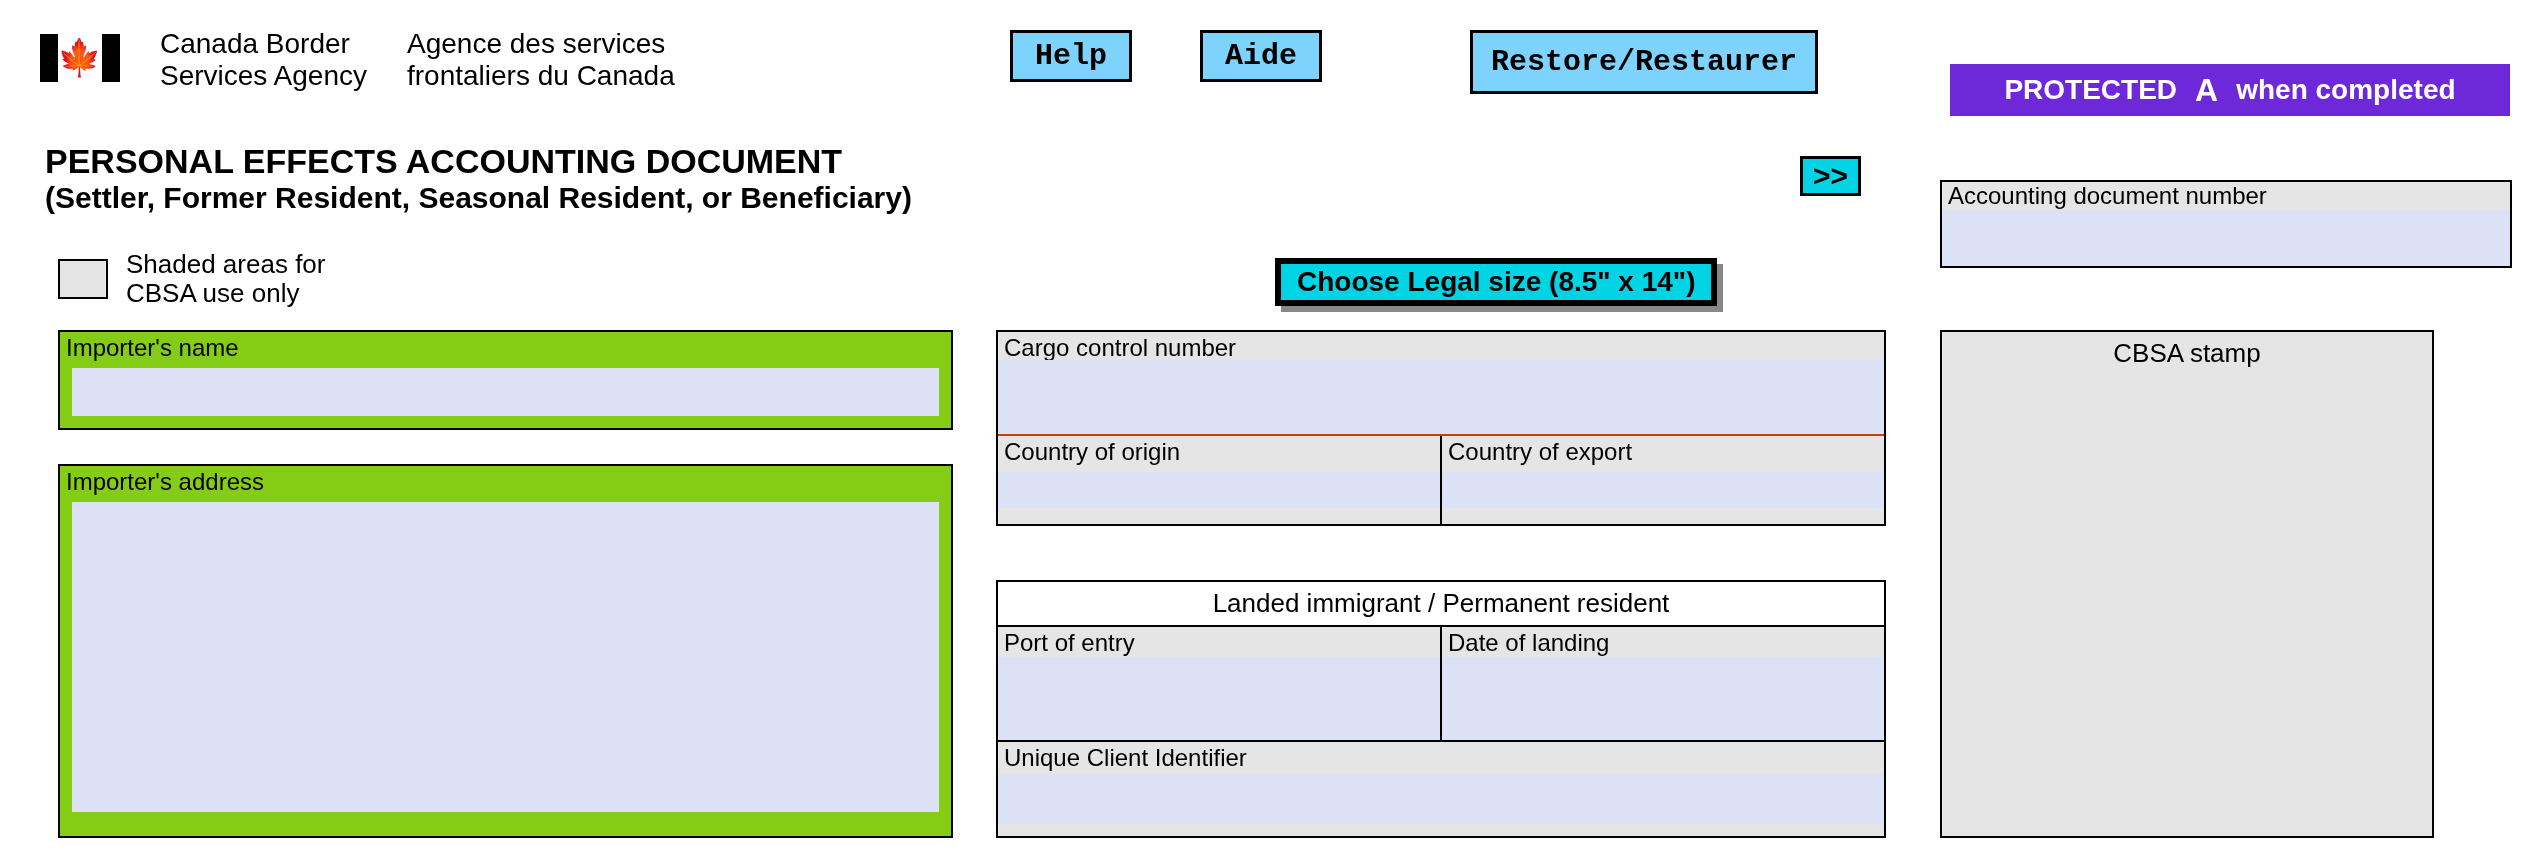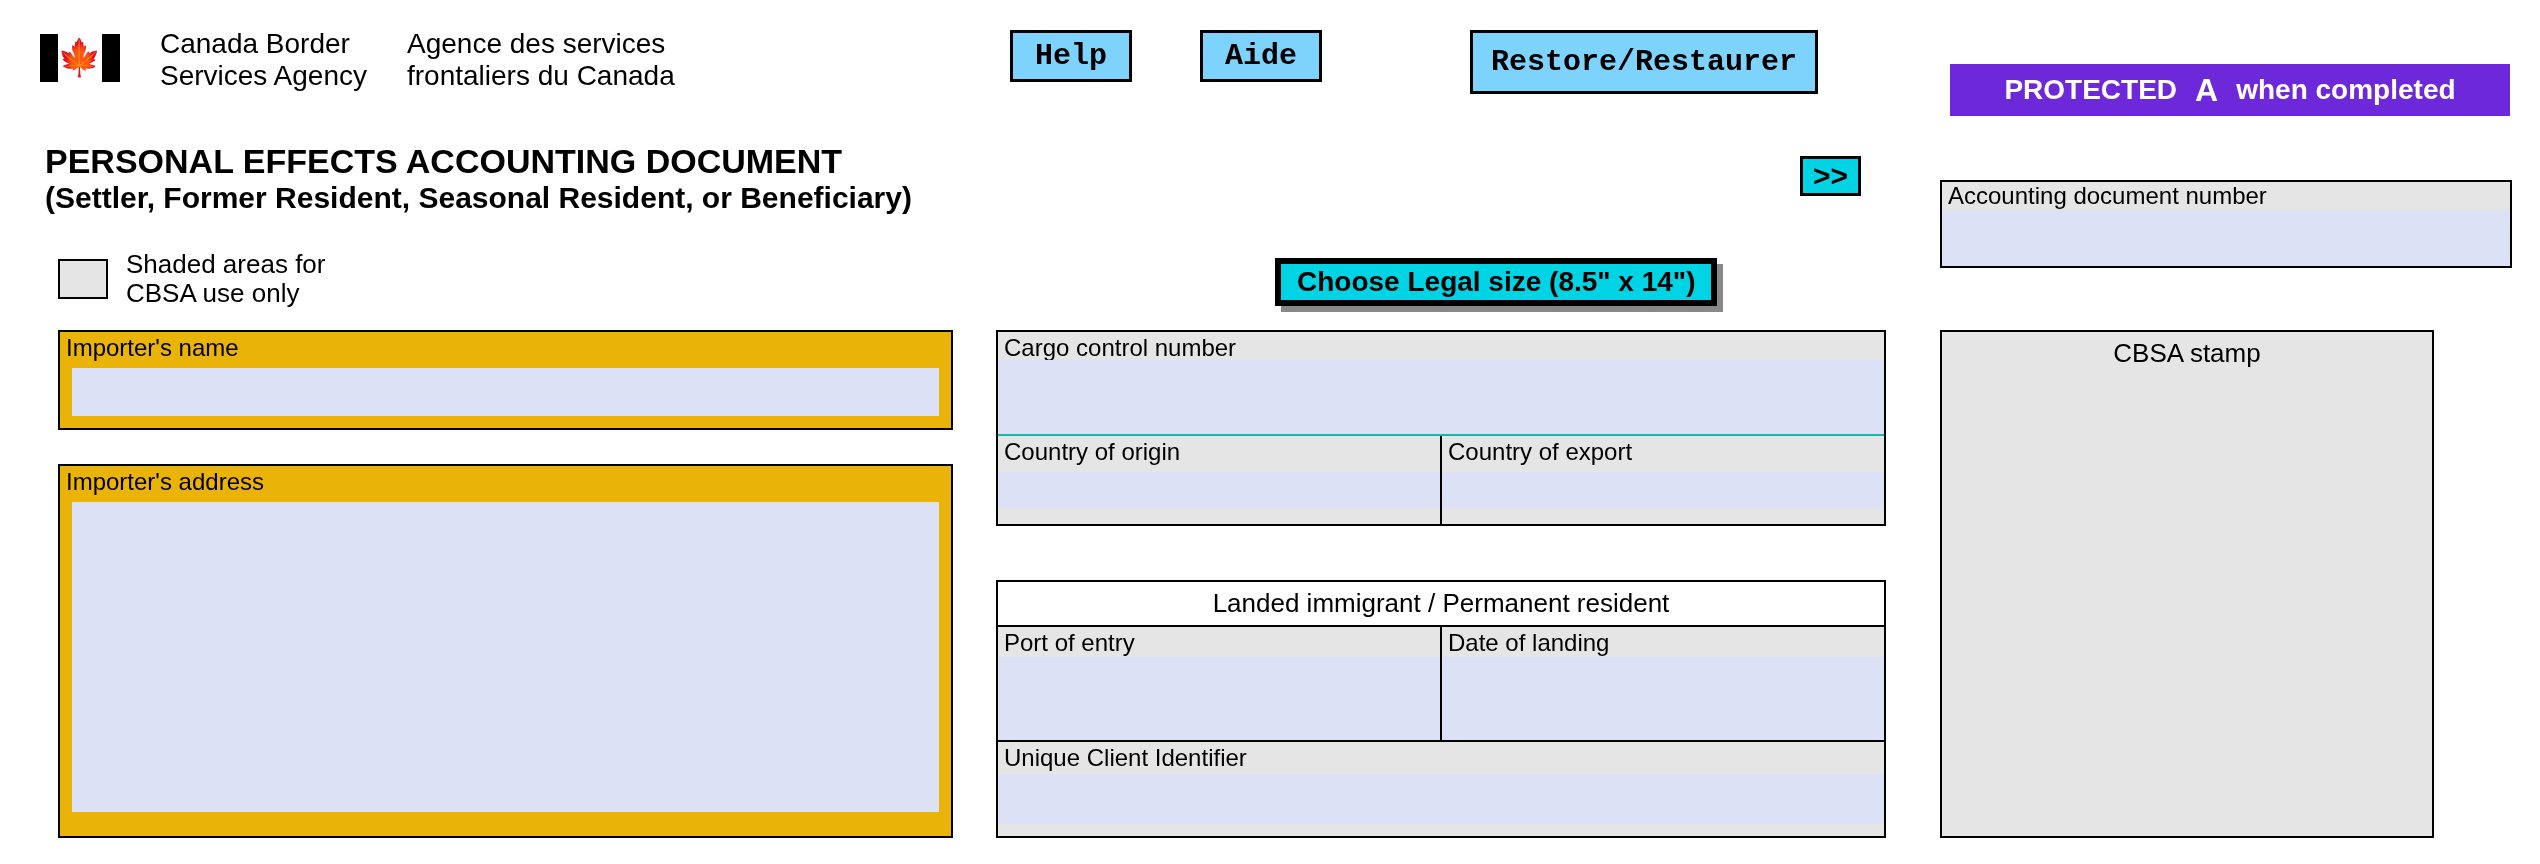--- a/index.html
+++ b/index.html
@@ -87,21 +87,21 @@
     font-size:26px;
   }
   .shaded-note .swatch {
     width:50px; height:40px;
     background:#e5e5e5; border:2px solid #000;
   }
   .shaded-note .txt { line-height:1.1; white-space:pre-line; }
   
   .box {
     position:absolute; border:2px solid #000;
-    background:#eab308;
+    background:#84cc16;
   }
   .box-label {
     font-size:24px; padding:2px 6px;
   }
   .input-area { background:#dce1f5; }
   .cbsa-stamp {
     position:absolute; top:330px; left:1940px;
     width:494px; height:508px;
     border:2px solid #000; background:#e5e5e5;
     text-align:center;
@@ -123,21 +123,21 @@
   .importer-name .input-area { height:48px; margin:4px 12px; }
   .importer-addr {
     top:464px; left:58px; width:895px; height:374px;
   }
   .importer-addr .input-area { height:310px; margin:4px 12px; }
   .cargo-box {
     top:330px; left:996px; width:890px; height:196px;
     display:flex; flex-direction:column;
   }
   .cargo-top {
-    flex:1.15; border-bottom:2px solid #14b8a6; background:#e5e5e5;
+    flex:1.15; border-bottom:2px solid #c2410c; background:#e5e5e5;
     position:relative;
   }
   .cargo-top .lbl { position:absolute; top:2px; left:6px; font-size:24px; }
   .cargo-top .input-area { position:absolute; top:28px; left:0; right:0; bottom:0; }
   .cargo-bottom {
     flex:1; display:flex;
   }
   .co-origin, .co-export {
     flex:1; background:#e5e5e5; position:relative;
   }

